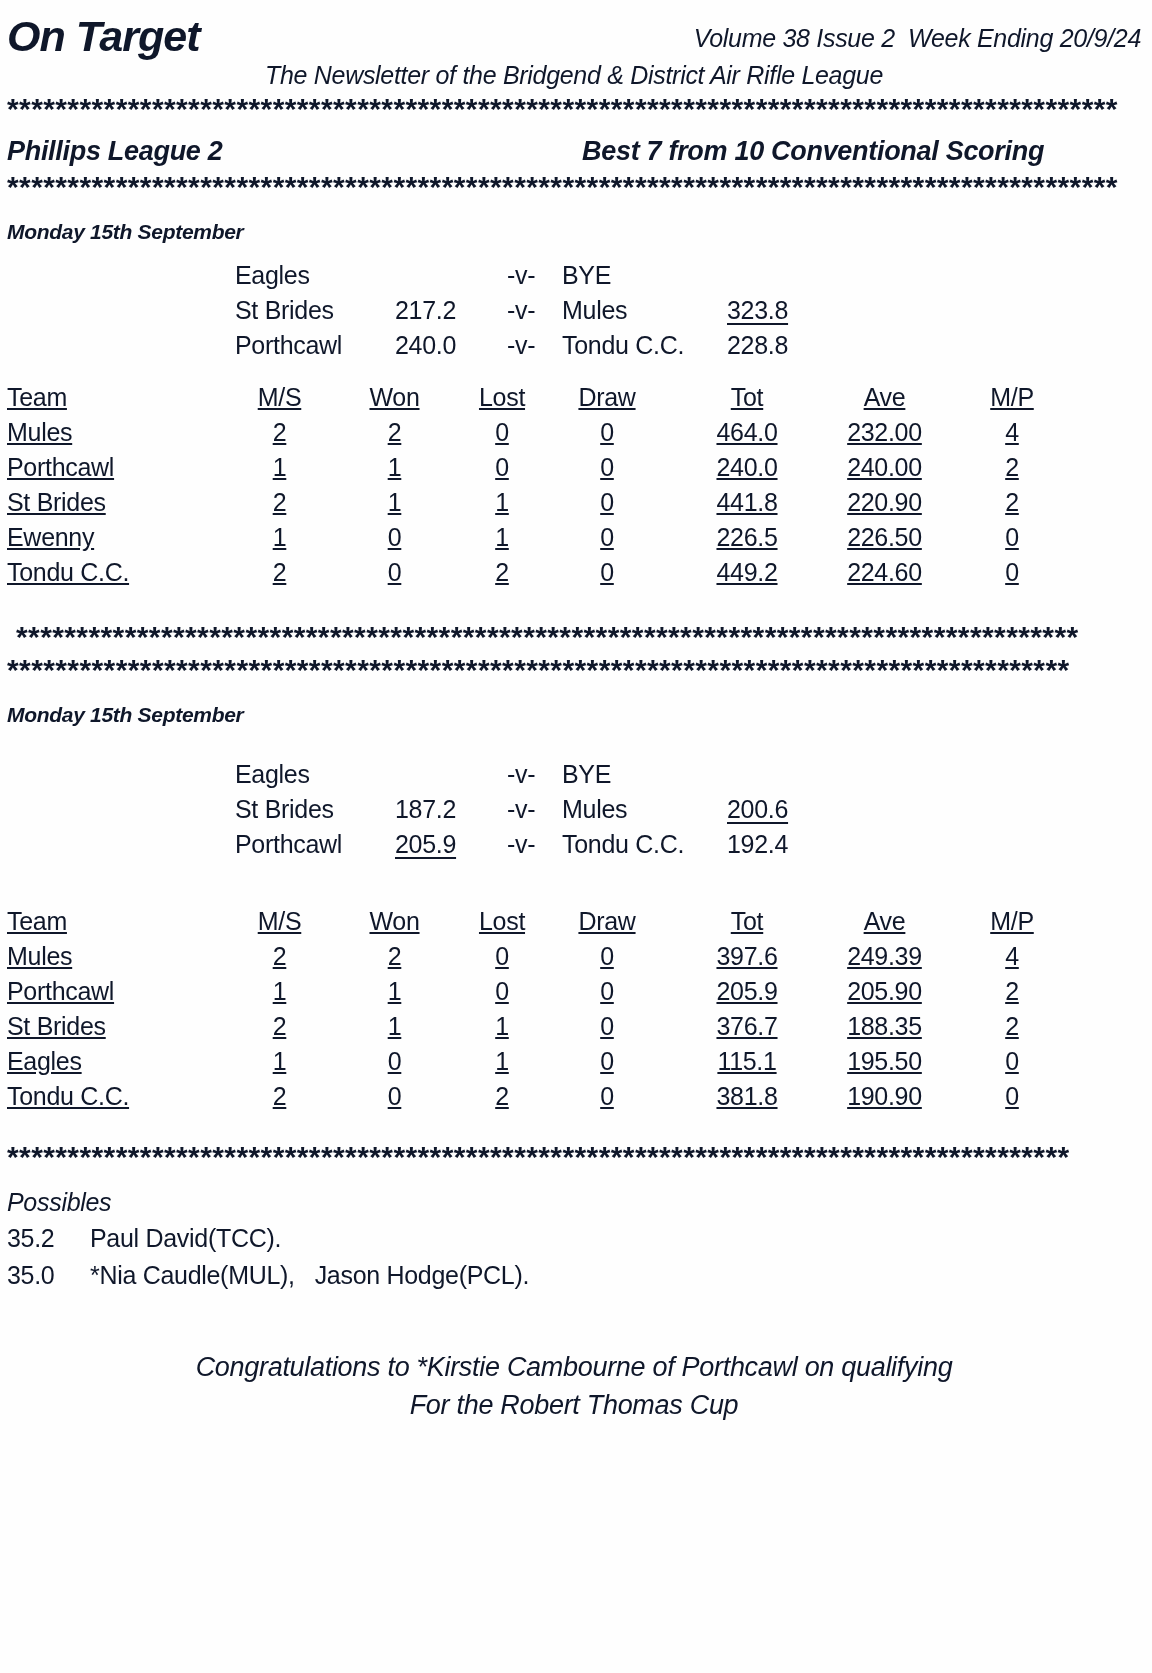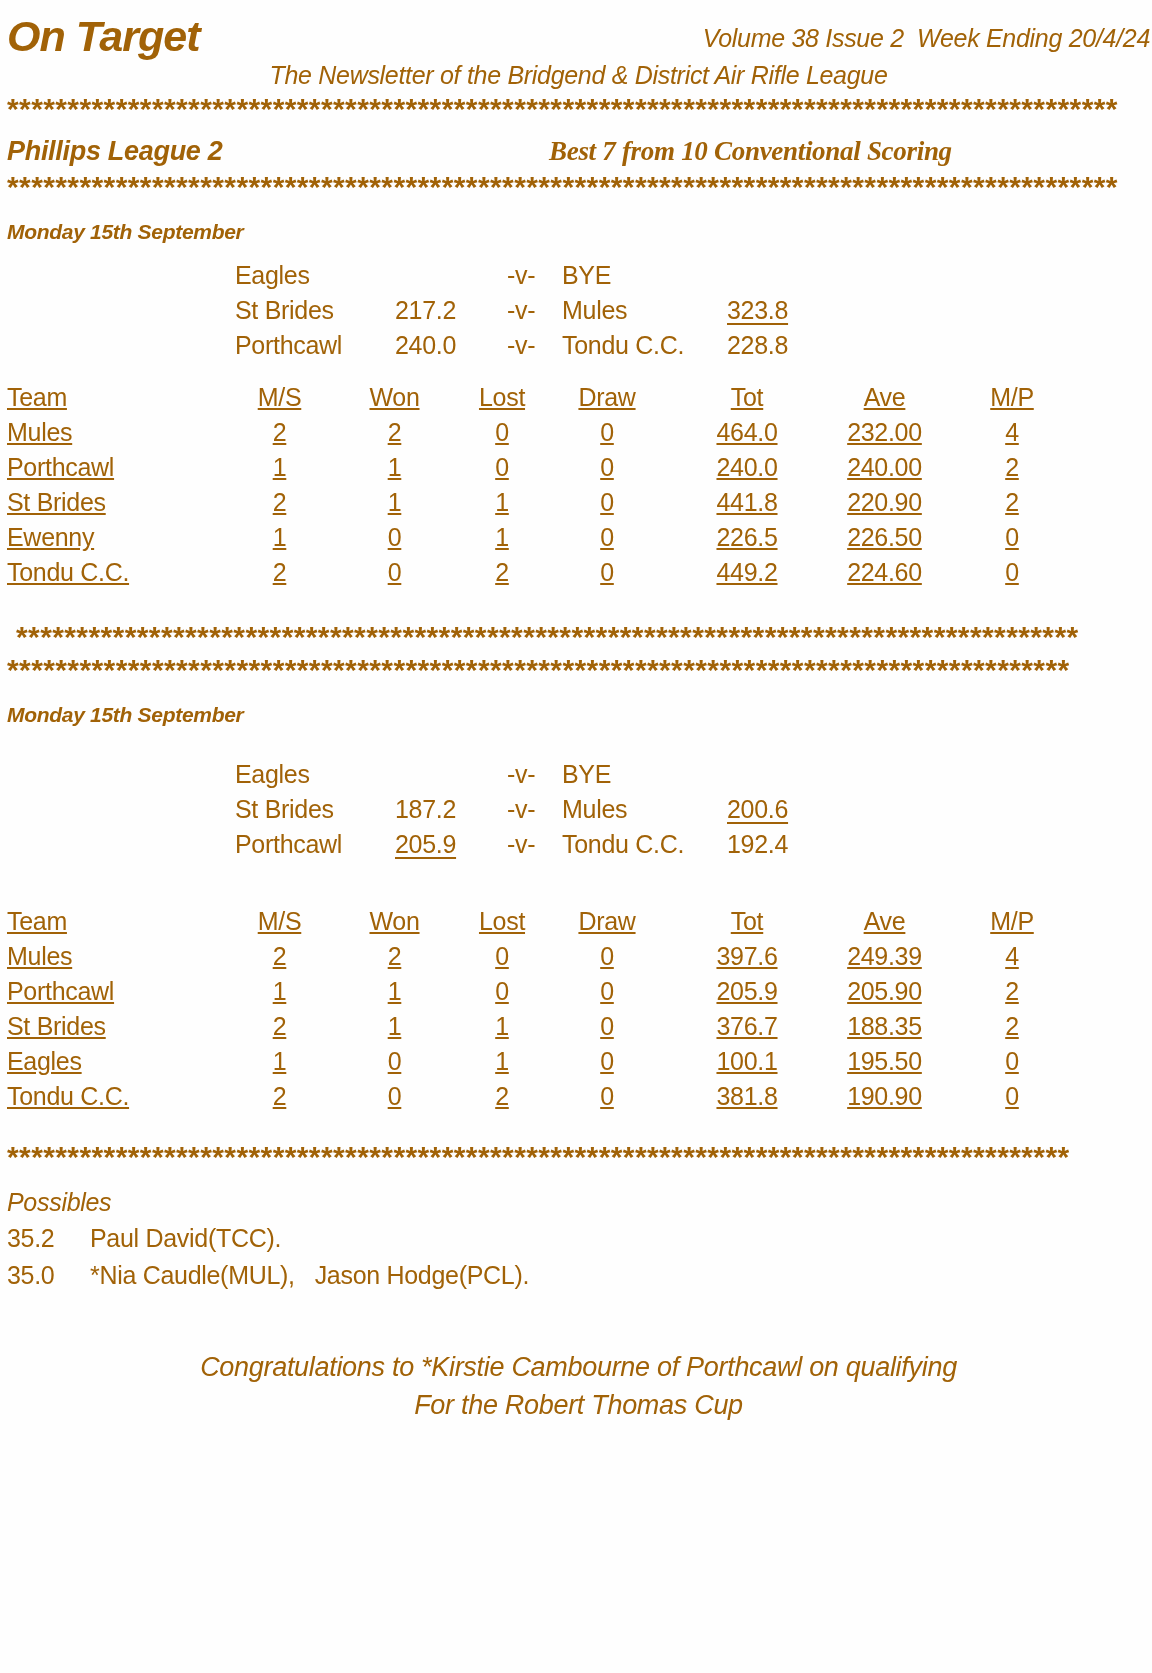--- a/index.html
+++ b/index.html
@@ -1,40 +1,40 @@
 <!DOCTYPE html>
 <html><head>
 <meta charset="utf-8">
 <style>
   html,body{margin:0;padding:0;background:#e8e8e8;}
   .page{
     position:relative;
     width:1152px;height:1673px;
     margin:0 auto;
     background:#fefefe;
-    color:#a16207;
+    color:#0f172a;
     font-family:"Liberation Sans",sans-serif;
     font-size:25px;
     letter-spacing:-0.3px;
     box-sizing:border-box;
-    padding:14px 2px 0 7px;
+    padding:14px 11px 0 7px;
     overflow:hidden;
   }
   
   .header-row{display:flex;justify-content:space-between;align-items:flex-start;}
   .title{font-size:43px;font-weight:bold;font-style:italic;line-height:44px;margin:0;letter-spacing:-1px;}
   .volume{font-style:italic;font-size:25px;margin-top:10px;white-space:pre;}
   .subtitle{text-align:center;font-style:italic;font-size:25px;margin-top:3px;line-height:28px;}
   
   .sep{white-space:nowrap;overflow:hidden;font-weight:bold;font-size:30px;line-height:25px;letter-spacing:0.4px;margin-top:7px;font-style:normal;}
   .sep.indent{padding-left:9px;}
   
   .league-head{position:relative;margin-top:15px;font-weight:bold;font-style:italic;font-size:27px;line-height:31px;}
   .league-name{white-space:pre;}
-  .league-scoring{position:absolute;left:542px;top:0;white-space:pre;font-family:Liberation Serif, serif;}
+  .league-scoring{position:absolute;left:575px;top:0;white-space:pre;}
   .date-heading{font-weight:bold;font-style:italic;font-size:21px;line-height:31px;margin:17px 0 0 0;}
   
   .fixtures{margin-left:228px;margin-top:11px;}
   .fixtures.spaced{margin-top:27px;}
   .fixture-row{display:grid;grid-template-columns:160px 112px 55px 165px 110px;line-height:35px;height:35px;}
   .fx{white-space:pre;}
   .u{text-decoration:underline;text-underline-offset:4px;text-decoration-thickness:2px;}
   
   .league-table{margin-top:17px;}
   .league-table.spaced{margin-top:42px;}
@@ -50,21 +50,21 @@
   .mt30{margin-top:30px;}
   .mt8{margin-top:8px;}
 </style>
 </head>
 <body>
 
 <div class="page">
 
   <div class="header-row">
     <h1 class="title">On Target</h1>
-    <div class="volume">Volume 38 Issue 2  Week Ending 20/4/24</div>
+    <div class="volume">Volume 38 Issue 2  Week Ending 20/9/24</div>
   </div>
   <div class="subtitle">The Newsletter of the Bridgend &amp; District Air Rifle League</div>
 
   <div class="sep">********************************************************************************************</div>
 
   <section>
     <div class="league-head">
       <span class="league-name">Phillips League 2</span>
       <span class="league-scoring">Best 7 from 10 Conventional Scoring</span>
     </div>
@@ -231,21 +231,21 @@
         <div>376.7</div>
         <div>188.35</div>
         <div>2</div>
       </div>
       <div class="trow">
         <div>Eagles</div>
         <div>1</div>
         <div>0</div>
         <div>1</div>
         <div>0</div>
-        <div>100.1</div>
+        <div>115.1</div>
         <div>195.50</div>
         <div>0</div>
       </div>
       <div class="trow">
         <div>Tondu C.C.</div>
         <div>2</div>
         <div>0</div>
         <div>2</div>
         <div>0</div>
         <div>381.8</div>

